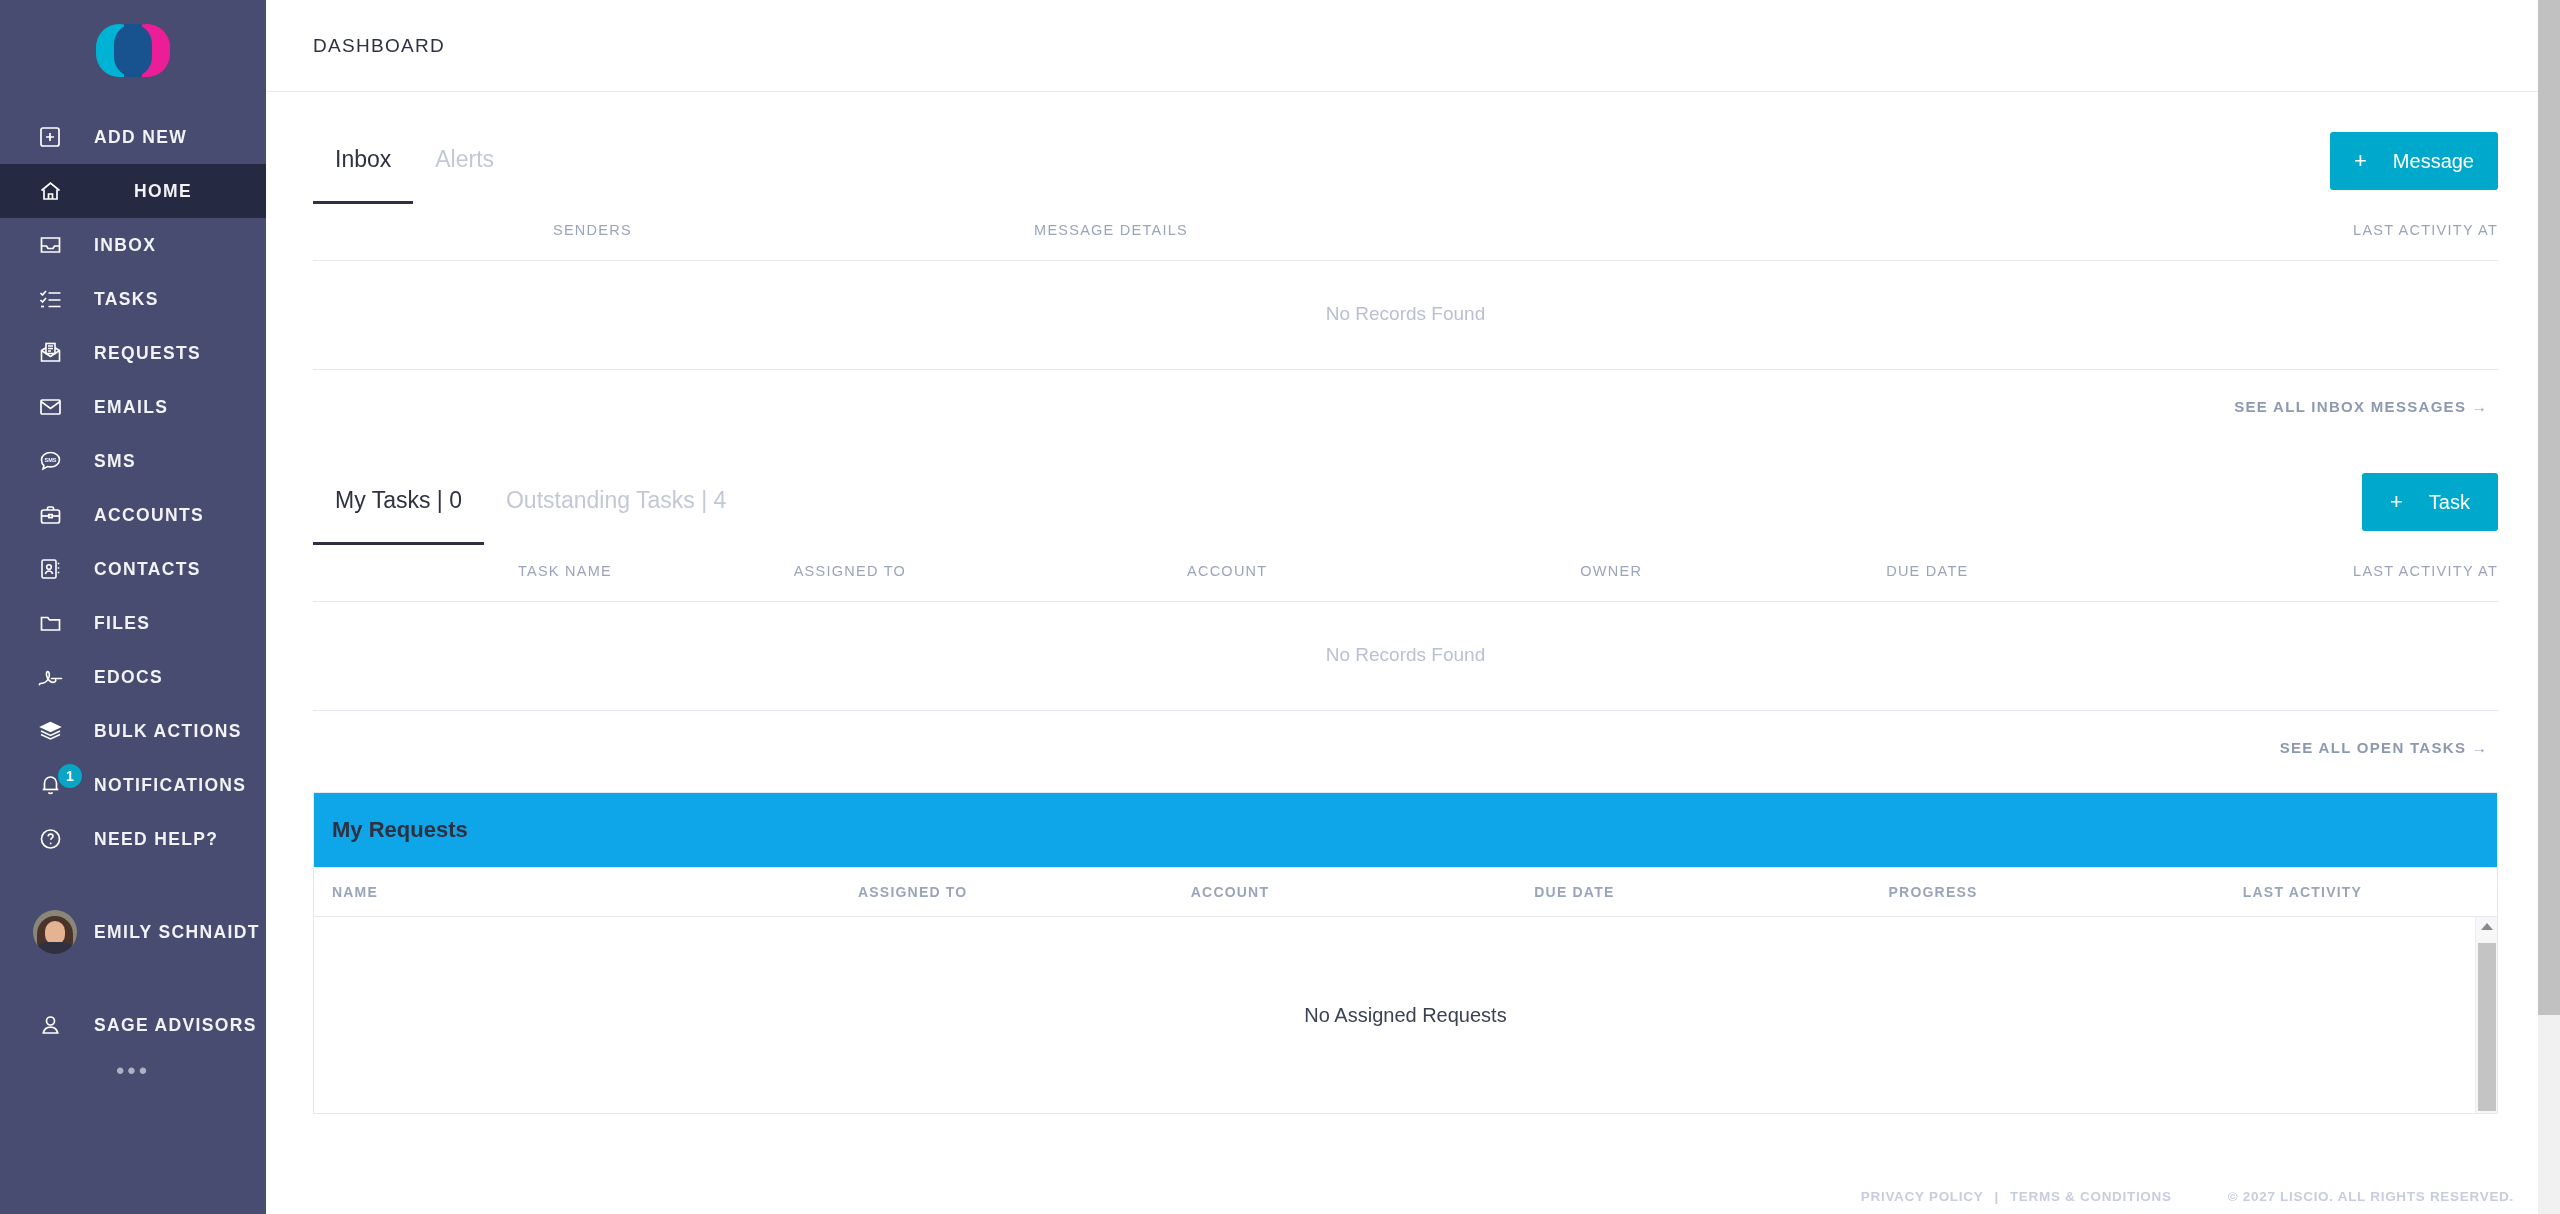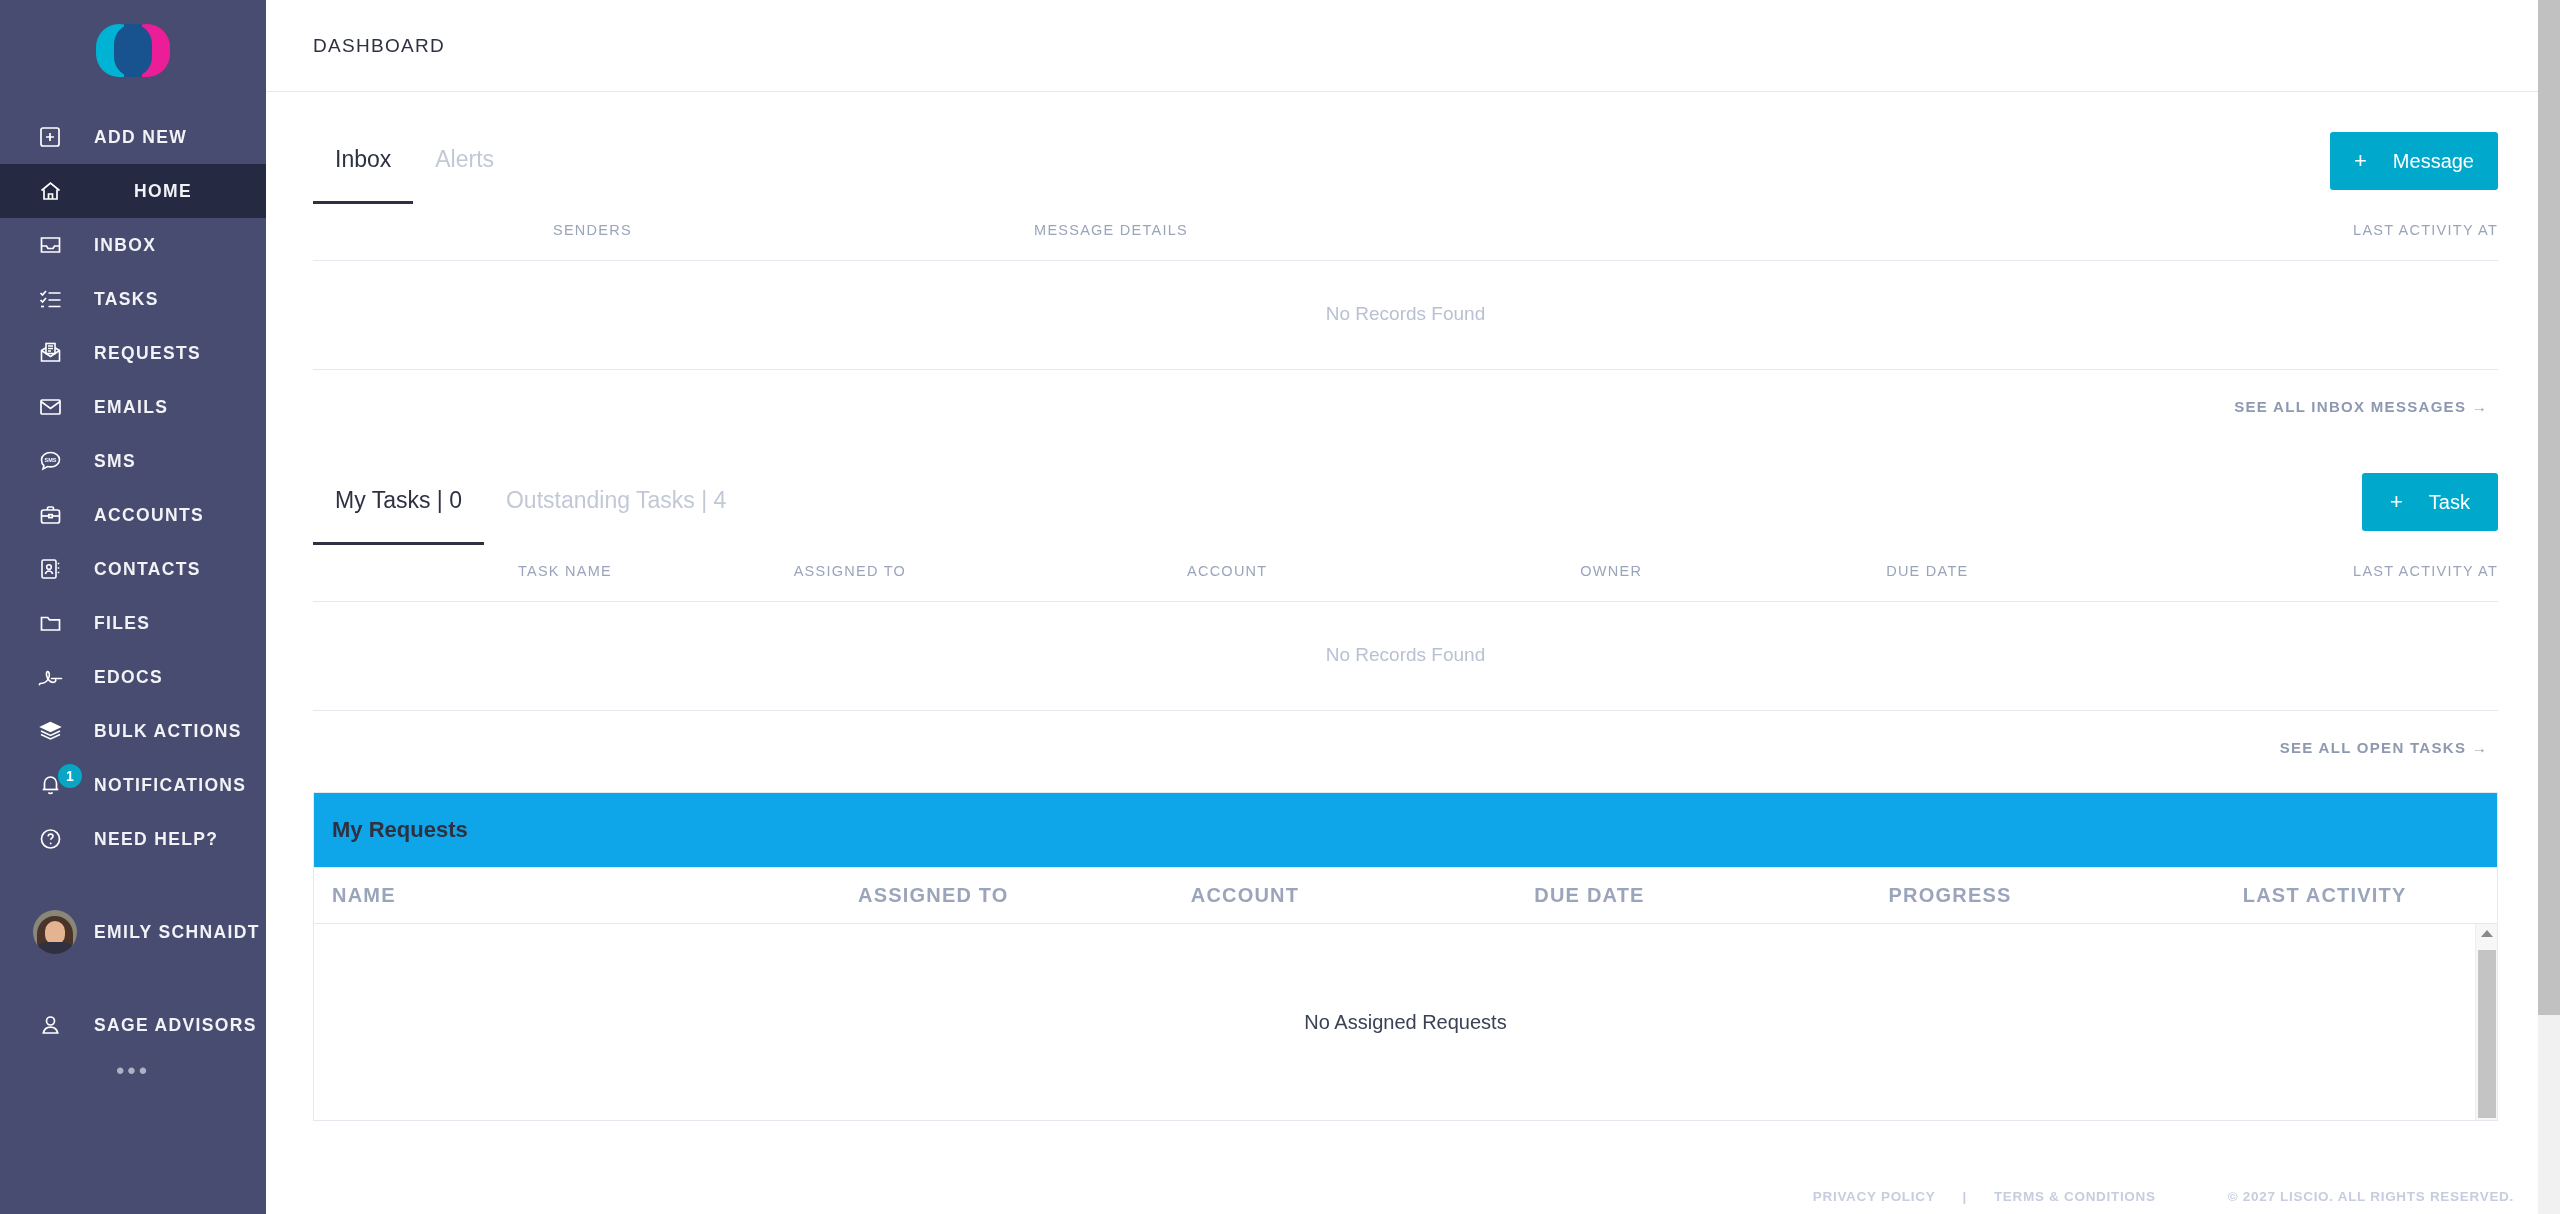--- a/index.html
+++ b/index.html
@@ -198,21 +198,21 @@
     padding: 24px 18px 24px 18px;
     border-bottom: 1px solid #e6e8ef;
   }
   .req-head-title { font-size: 22px; font-weight: 700; color: #2d3142; }
   .req-cols {
     display: flex; border-bottom: 1px solid #e6e8ef;
     padding: 16px 18px 16px 18px;
     background: #fff;
   }
   .req-cols span {
-    font-size: 20px; letter-spacing: 1.2px; color: #9aa4bb; font-weight: 700;
+    font-size: 14px; letter-spacing: 1.2px; color: #9aa4bb; font-weight: 700;
     text-transform: uppercase;
   }
   .req-body {
     position: relative; height: 196px;
     display: flex; align-items: center; justify-content: center;
   }
   .req-empty { font-size: 20px; color: #3b4154; }
   .inner-scroll {
     position: absolute; right: 0; top: 0; width: 22px; height: 100%;
     background: #f7f7f7; border-left: 1px solid #eeeeee;
@@ -226,21 +226,21 @@
   .inner-scroll .thumb {
     position: absolute; left: 2px; top: 26px; width: 18px; bottom: 2px;
     background: #c4c4c4;
   }
 
   
   .footer {
     position: absolute; left: 266px; right: 0; bottom: 0;
     height: 36px;
     display: flex; align-items: center; justify-content: flex-end;
-    padding-right: 46px; gap: 16px;
+    padding-right: 46px; gap: 0;
     font-size: 13.5px; letter-spacing: 0.7px;
     color: #c6cdde; font-weight: 700;
     background: #ffffff;
   }
   .footer a { color: #c6cdde; text-decoration: none; cursor: pointer; }
   .footer .divider { margin: 0 11px; }
   .footer .copy { margin-left: 56px; }
 
   
   .page-scroll {

